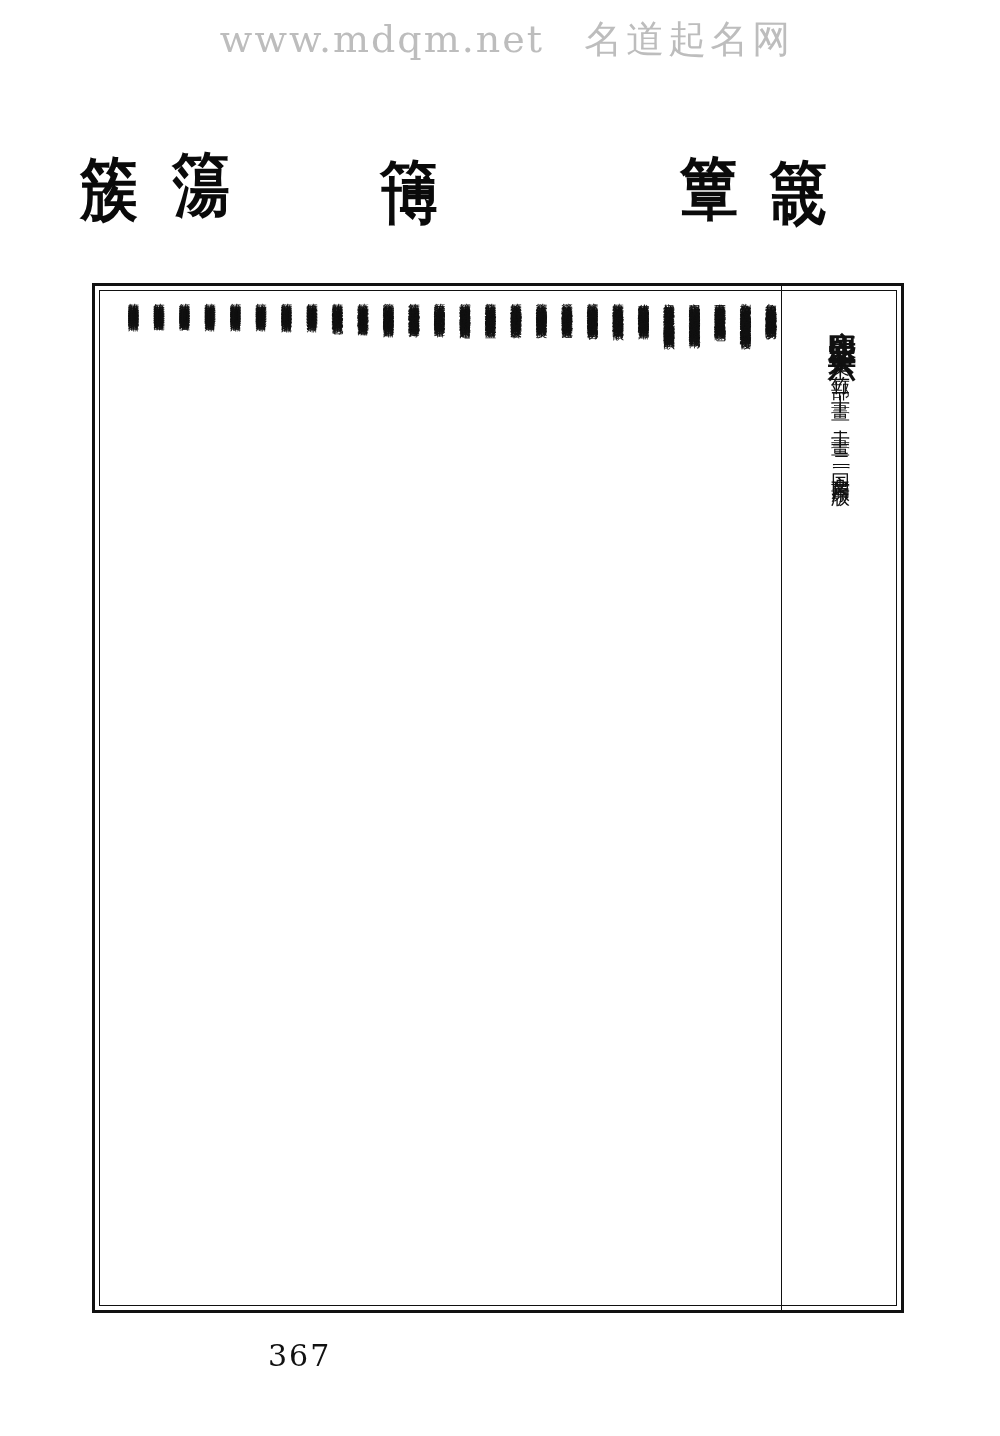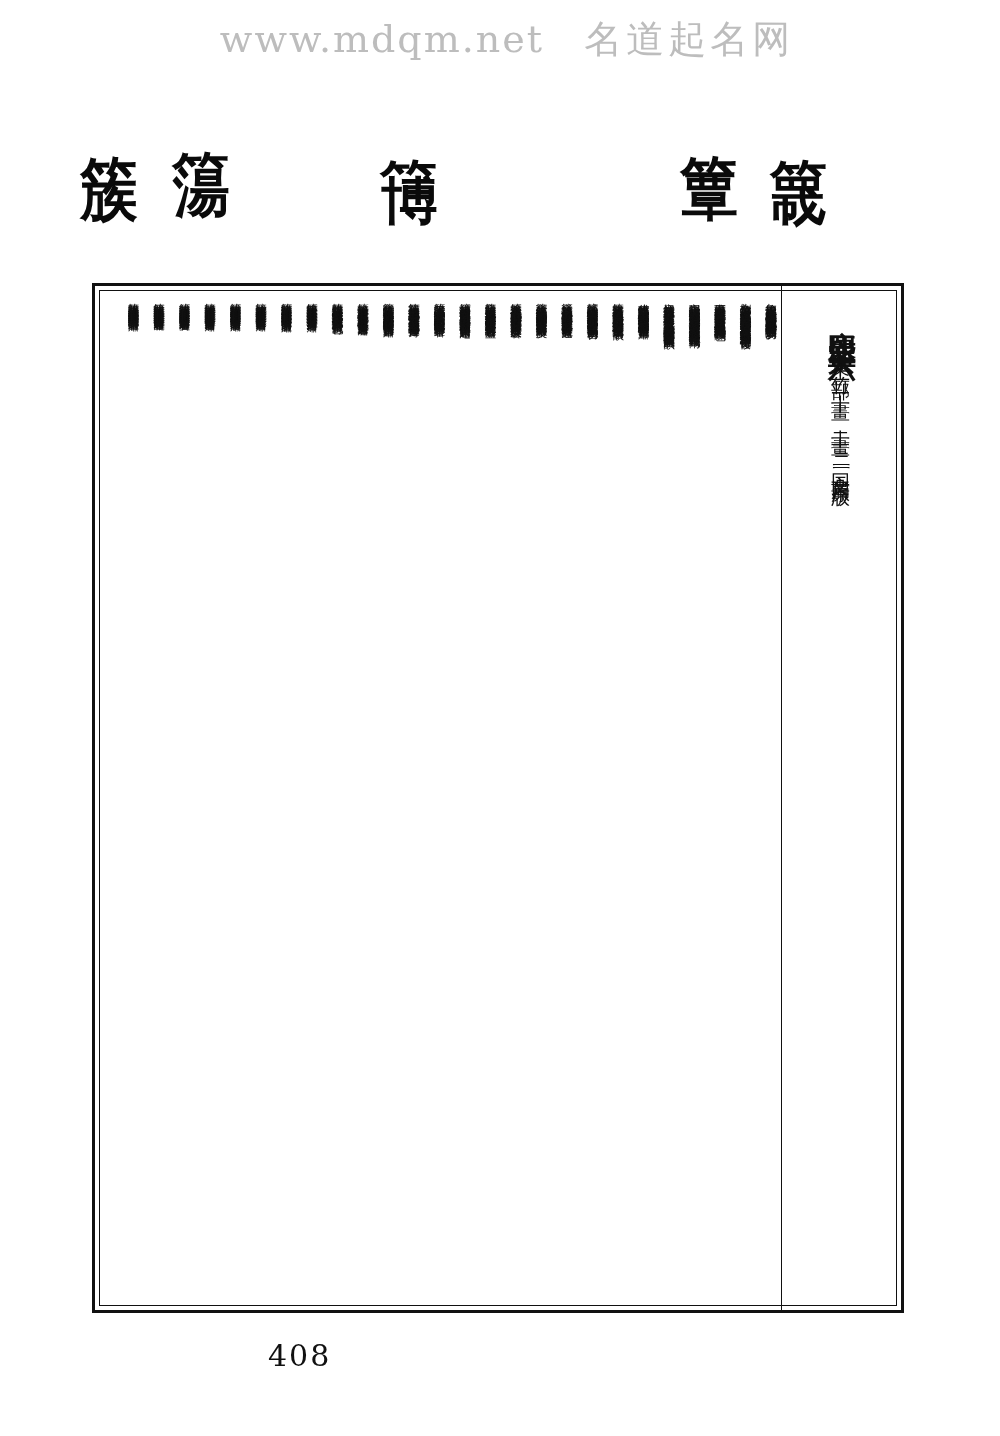--- a/index.html
+++ b/index.html
@@ -216,13 +216,13 @@
     <div class="text-col">簾䈏簫籄箸簫簥䈏簫籄箸簫簥䈏簫籄箸簫簥䈏簫籄箸簫簥䈏簫籄箸簫</div>
     <div class="text-col">簰簫筿箸簫䈏筿箸簫䈏筿箸簫䈏筿箸簫䈏筿箸簫䈏筿箸簫䈏筿箸簫</div>
     <div class="text-col">簺簫箯箸簫䈏箯箸簫䈏箯箸簫䈏箯箸簫䈏箯箸簫䈏箯箸簫䈏箯箸簫</div>
     <div class="text-col">簙簫箸䈏簫箸䈏簫箸䈏簫箸䈏簫箸䈏簫箸䈏簫箸䈏簫箸䈏簫箸䈏簫</div>
     <div class="text-col">簟簫籆箸簫籆箸簫籆箸簫籆箸簫籆箸簫籆箸簫籆箸簫籆箸簫籆箸</div>
     <div class="text-col">簧簫籈箸簫籈箸簫籈箸簫籈箸簫籈箸簫籈箸簫籈箸簫籈箸簫籈箸</div>
     <div class="text-col">簫籉箸簫籉箸簫籉箸簫籉箸簫籉箸簫籉箸簫籉箸簫籉箸簫籉箸簫</div>
   </div>
 </div>
 
-<div id="page-number">408</div>
+<div id="page-number">367</div>
 
 </body></html>

